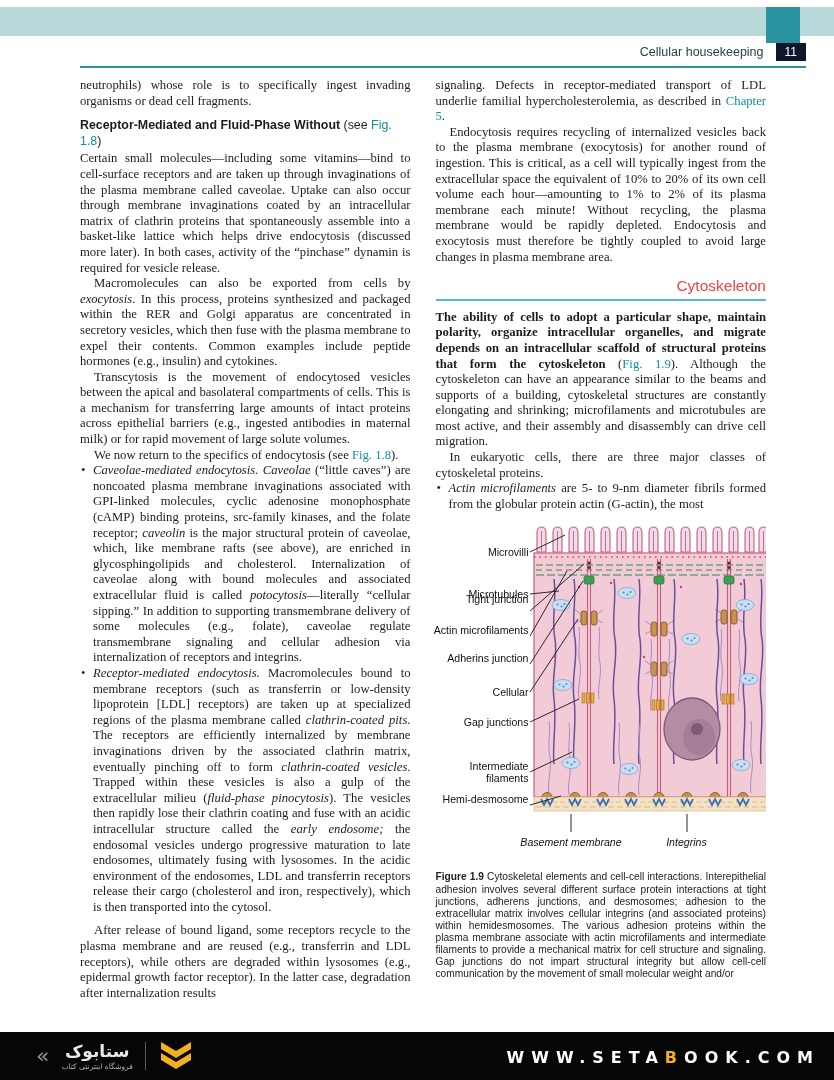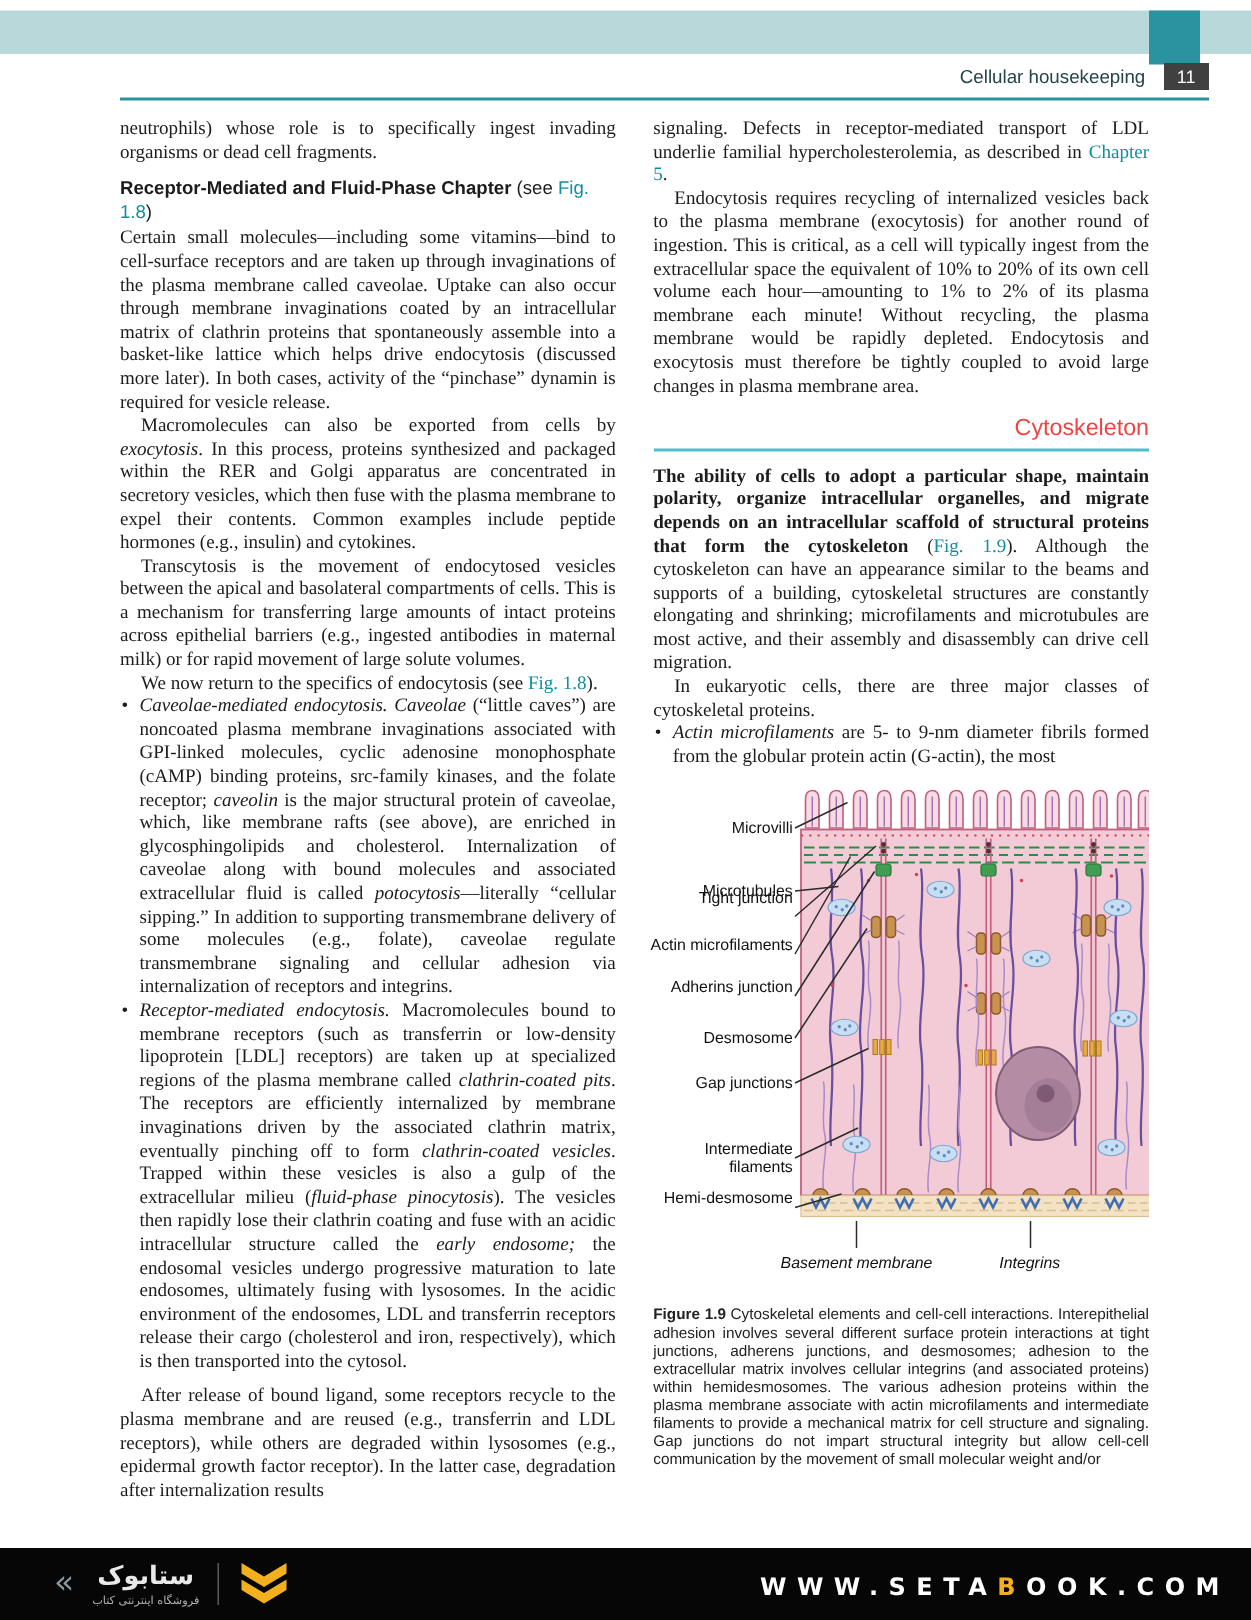--- a/index.html
+++ b/index.html
@@ -7,21 +7,21 @@
   body {
     position:relative; background:#ffffff; overflow:hidden;
     font-family:"Liberation Serif", serif; color:#1c1c1c;
   }
   
   .topband { position:absolute; top:7px; left:0; width:834px; height:29px; background:#b9d8da; }
   .toptab  { position:absolute; top:7px; left:766px; width:34px; height:36px; background:#2b93a0; }
   .runhead { position:absolute; top:42px; left:80px; width:726px;
              border-bottom:2px solid #2b93a0; padding-bottom:5px; text-align:right; }
   .runhead .title { font-family:"Liberation Sans",sans-serif; font-size:12.5px; color:#24444a; vertical-align:middle; }
-  .pagenum { display:inline-block; background:#404040; color:#fff; font-family:"Liberation Sans",sans-serif;
+  .pagenum { display:inline-block; background:#0f172a; color:#fff; font-family:"Liberation Sans",sans-serif;
              font-size:12px; line-height:16px; padding:1px 9px; margin-left:12px; vertical-align:middle; }
   
   .content { position:absolute; top:78px; left:80px; width:686px; height:954px;
              display:flex; gap:25px; overflow:hidden; }
   .col { width:330.5px; font-size:12.7px; line-height:15.6px; text-align:justify; }
   p { margin:0; }
   p.ind { text-indent:14px; }
   p.sp  { margin-top:8px; }
   .h-inline { font-family:"Liberation Sans",sans-serif; font-weight:bold; font-size:12.4px;
               margin:9px 0 2px; text-align:left; }
@@ -63,21 +63,21 @@
 <div class="toptab"></div>
 <div class="runhead">
   <span class="title">Cellular housekeeping</span><span class="pagenum">11</span>
 </div>
 
 <div class="content">
 
   <div class="col">
     <p>neutrophils) whose role is to specifically ingest invading organisms or dead cell fragments.</p>
 
-    <h3 class="h-inline"><span>Receptor-Mediated and Fluid-Phase Chapter</span><span class="h-see"> (see </span><a class="figlink h-see">Fig. 1.8</a><span class="h-see">)</span></h3>
+    <h3 class="h-inline"><span>Receptor-Mediated and Fluid-Phase Without</span><span class="h-see"> (see </span><a class="figlink h-see">Fig. 1.8</a><span class="h-see">)</span></h3>
 
     <p>Certain small molecules—including some vitamins—bind to cell-surface receptors and are taken up through invaginations of the plasma membrane called caveolae. Uptake can also occur through membrane invaginations coated by an intracellular matrix of clathrin proteins that spontaneously assemble into a basket-like lattice which helps drive endocytosis (discussed more later). In both cases, activity of the “pinchase” dynamin is required for vesicle release.</p>
 
     <p class="ind"><span>Macromolecules can also be exported from cells by </span><i>exocytosis</i><span>. In this process, proteins synthesized and packaged within the RER and Golgi apparatus are concentrated in secretory vesicles, which then fuse with the plasma membrane to expel their contents. Common examples include peptide hormones (e.g., insulin) and cytokines.</span></p>
 
     <p class="ind">Transcytosis is the movement of endocytosed vesicles between the apical and basolateral compartments of cells. This is a mechanism for transferring large amounts of intact proteins across epithelial barriers (e.g., ingested antibodies in maternal milk) or for rapid movement of large solute volumes.</p>
 
     <p class="ind"><span>We now return to the specifics of endocytosis (see </span><a class="figlink">Fig. 1.8</a><span>).</span></p>
 
     <ul class="blt">
@@ -272,21 +272,21 @@
           <line x1="142" y1="297" x2="142" y2="315"></line>
           <line x1="258" y1="297" x2="258" y2="315"></line>
         </g>
       </svg>
 
       <div class="fig-label" style="top:29px">Microvilli</div>
       <div class="fig-label" style="top:71px">Microtubules</div>
       <div class="fig-label" style="top:76px">Tight junction</div>
       <div class="fig-label" style="top:107px">Actin microfilaments</div>
       <div class="fig-label" style="top:135px">Adherins junction</div>
-      <div class="fig-label" style="top:169px">Desmosome</div>
+      <div class="fig-label" style="top:169px">Cellular</div>
       <div class="fig-label" style="top:199px">Gap junctions</div>
       <div class="fig-label" style="top:243px">Intermediate filaments</div>
       <div class="fig-label" style="top:276px">Hemi-desmosome</div>
       <div class="fig-bottom-label" style="left:70px;width:145px;top:318px">Basement membrane</div>
       <div class="fig-bottom-label" style="left:213px;width:90px;top:318px">Integrins</div>
     </div>
 
     <p class="caption"><b>Figure 1.9</b><span> Cytoskeletal elements and cell-cell interactions. Interepithelial adhesion involves several different surface protein interactions at tight junctions, adherens junctions, and desmosomes; adhesion to the extracellular matrix involves cellular integrins (and associated proteins) within hemidesmosomes. The various adhesion proteins within the plasma membrane associate with actin microfilaments and intermediate filaments to provide a mechanical matrix for cell structure and signaling. Gap junctions do not impart structural integrity but allow cell-cell communication by the movement of small molecular weight and/or</span></p>
   </div>
 </div>

